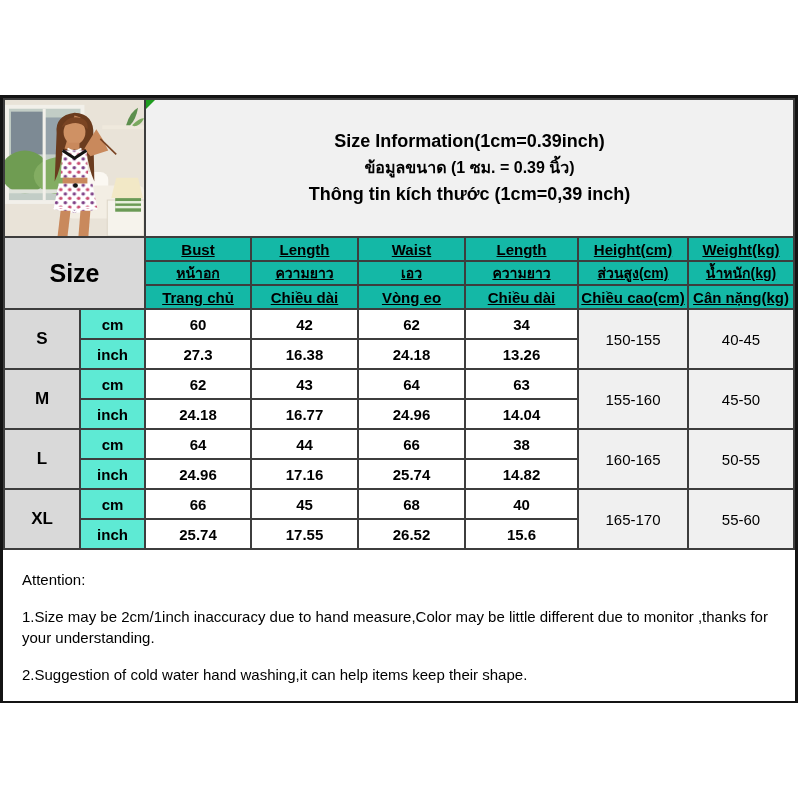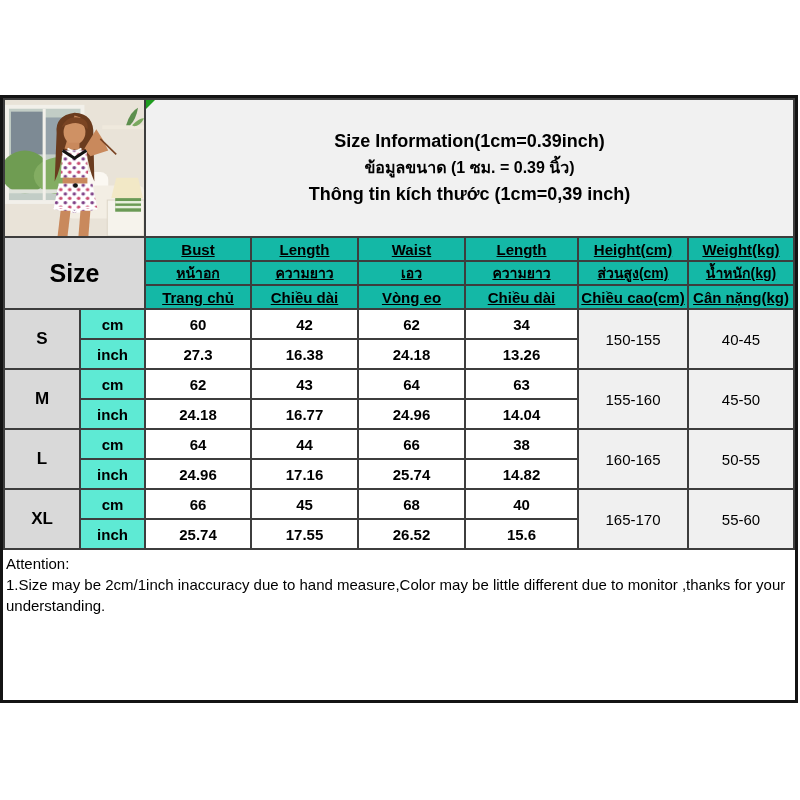--- a/index.html
+++ b/index.html
@@ -33,21 +33,21 @@
   .h-th { font-size: 14px; }
   .h-vi { font-size: 15px; }
 
   .size-label { background: #d9d9d9; font-weight: 700; font-size: 17px; }
   .unit-label { background: #5eead4; font-weight: 700; font-size: 15px; }
   .val { background: #ffffff; font-size: 15px; font-weight: 700; }
   .range { background: #f0f0f0; font-size: 15px; font-weight: 400; }
 
   .attention { flex: 1; background: #fff; padding: 3px 3px 0 3px;
     font-size: 15px; font-weight: 400; line-height: 21px; letter-spacing: 0; }
-  .attention p { margin: 0; }
+  .attention p { margin: 16px; }
 </style>
 </head>
 <body>
 
 <div class="stage">
   <div class="frame">
 
     <table class="size-table">
       <colgroup>
         <col style="width:76px">
@@ -230,16 +230,17 @@
         <td class="val">17.55</td>
         <td class="val">26.52</td>
         <td class="val">15.6</td>
       </tr>
     </tbody>
       </table>
 
     <div class="attention">
       <p>Attention:</p>
       <p>1.Size may be 2cm/1inch inaccuracy due to hand measure,Color may be little different due to monitor ,thanks for your understanding.</p>
+      <p>2.Suggestion of cold water hand washing,it can help items keep their shape.</p>
     </div>
 
   </div>
 </div>
 
 </body></html>

